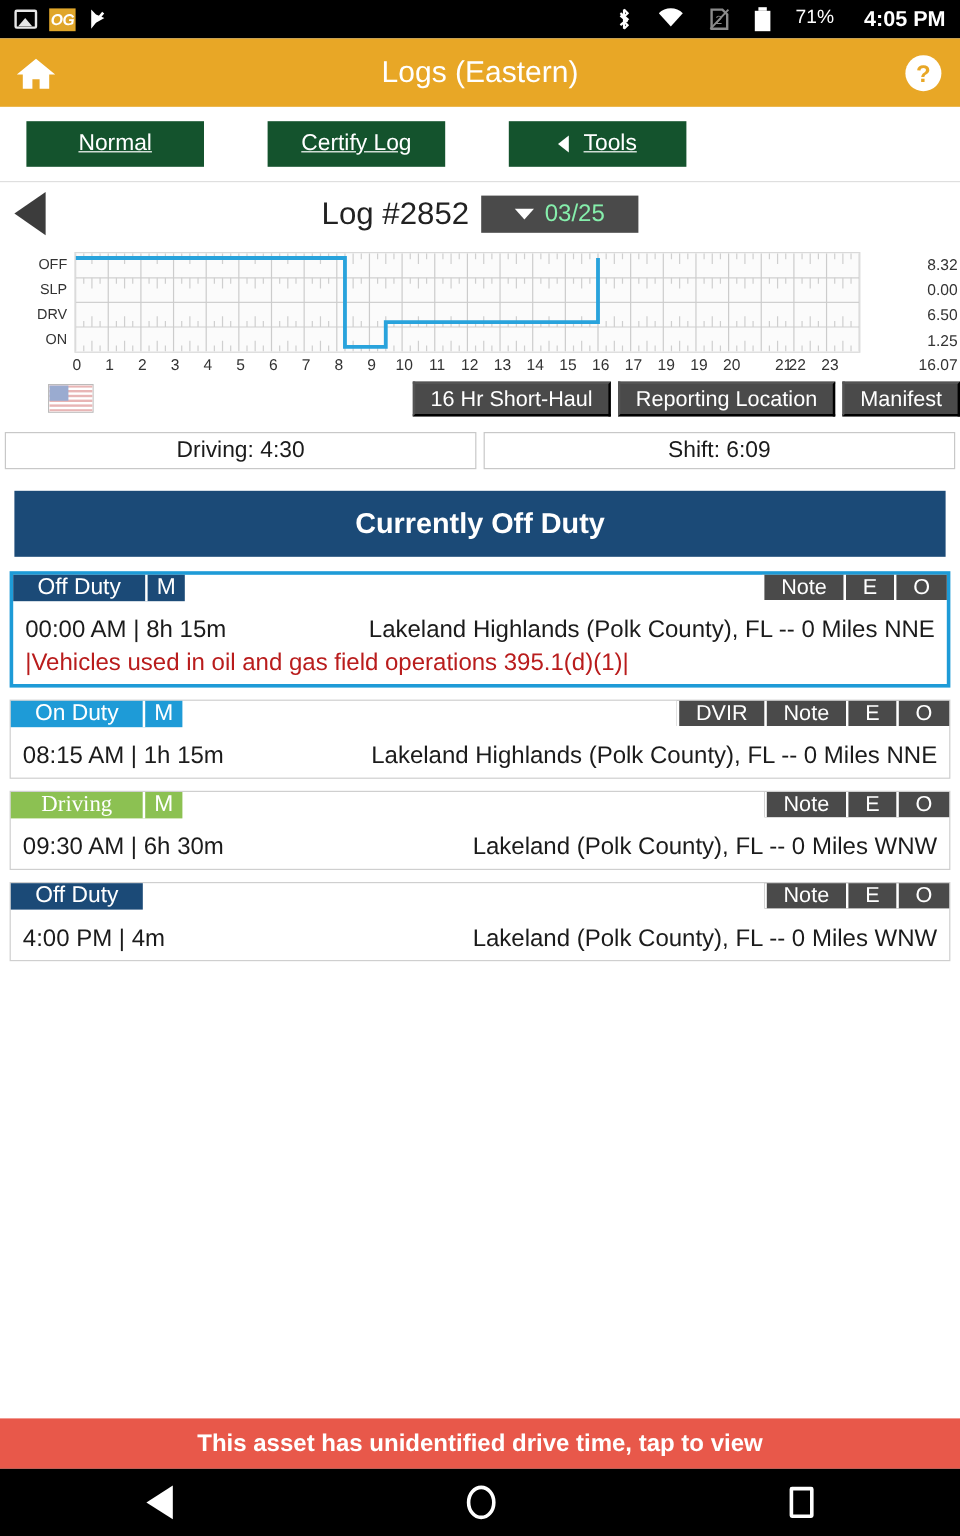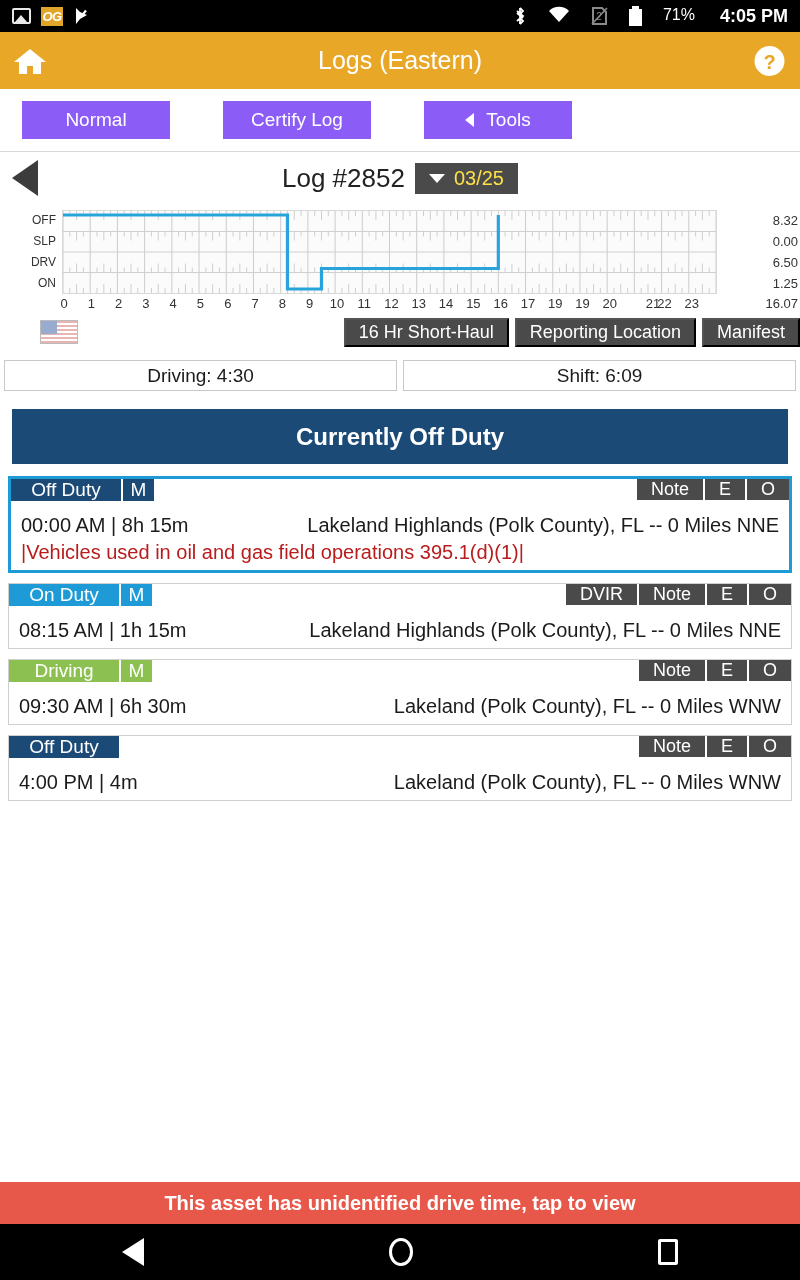--- a/index.html
+++ b/index.html
@@ -66,45 +66,46 @@
     position: absolute; right: 14px; top: 50%; transform: translateY(-50%);
     width: 33px; height: 33px;
   }
 
   
   .tabrow {
     height: 63px; background: #ffffff; display: flex; align-items: center;
     padding: 0 22px; gap: 53px; border-bottom: 1px solid #d8d8d8;
   }
   .tabbtn {
-    background: #8b5cf6; color: #ffffff; height: 38px; min-width: 148px;
+    background: #14532d; color: #ffffff; height: 38px; min-width: 148px;
     display: flex; align-items: center; justify-content: center;
     font-size: 19px; border: none; cursor: pointer; padding: 0 10px;
     gap: 12px;
+    text-decoration: underline;
   }
   .tri-left {
     width: 0; height: 0; border-top: 7px solid transparent;
     border-bottom: 7px solid transparent; border-right: 9px solid #ffffff;
   }
 
   
   .loghead {
     height: 52px; display: flex; align-items: center; justify-content: center;
     position: relative; background: #ffffff;
   }
   .backarrow {
     position: absolute; left: 12px; top: 50%; transform: translateY(-50%);
     width: 0; height: 0; border-top: 18px solid transparent;
     border-bottom: 18px solid transparent; border-right: 26px solid #3c3c3c;
     cursor: pointer;
   }
   .logtitle { font-size: 26px; color: #222; }
   .datepill {
-    background: #4a4a4a; color: #fde047; height: 31px; margin-left: 10px;
-    display: flex; align-items: center; gap: 9px; padding: 0 14px;
+    background: #4a4a4a; color: #86efac; height: 31px; margin-left: 10px;
+    display: flex; align-items: center; gap: 9px; padding: 0 28px;
     font-size: 20px; cursor: pointer;
   }
   .caret-down {
     width: 0; height: 0; border-left: 8px solid transparent;
     border-right: 8px solid transparent; border-top: 9px solid #ffffff;
   }
 
   
   .graphwrap { position: relative; height: 100px; margin-top: 6px; }
   .graph-ylabels {
@@ -167,21 +168,21 @@
   .entries { padding: 12px 8px 0 8px; display: flex; flex-direction: column; gap: 10px; }
   .entry { background: #ffffff; border: 1px solid #cfcfcf; }
   .entry.selected { border: 3px solid #1e9bd7; }
   .entry-head { display: flex; align-items: flex-start; height: 31px; }
   .badge {
     color: #ffffff; font-size: 19px; display: flex; align-items: center;
     justify-content: center; padding: 0 16px; min-width: 110px;
   }
   .badge.offduty { background: #1b4a77; }
   .badge.onduty  { background: #1e9bd7; }
-  .badge.driving { background: #8cc152; }
+  .badge.driving { background: #8cc152; font-family: Liberation Serif, serif; }
   .mtag {
     color: #ffffff; font-size: 19px; width: 33px;
     display: flex; align-items: center; justify-content: center;
     border-left: 2px solid #ffffff;
   }
   .mtag.offduty { background: #1b4a77; }
   .mtag.onduty  { background: #1e9bd7; }
   .mtag.driving { background: #8cc152; }
   .head-spacer { flex: 1; }
   .actbtn {

